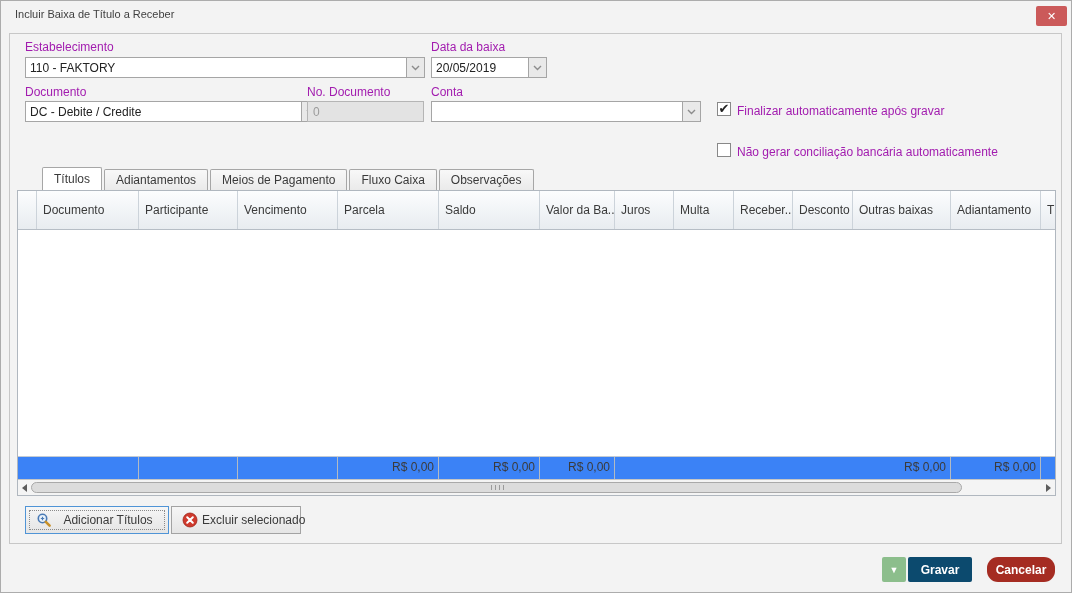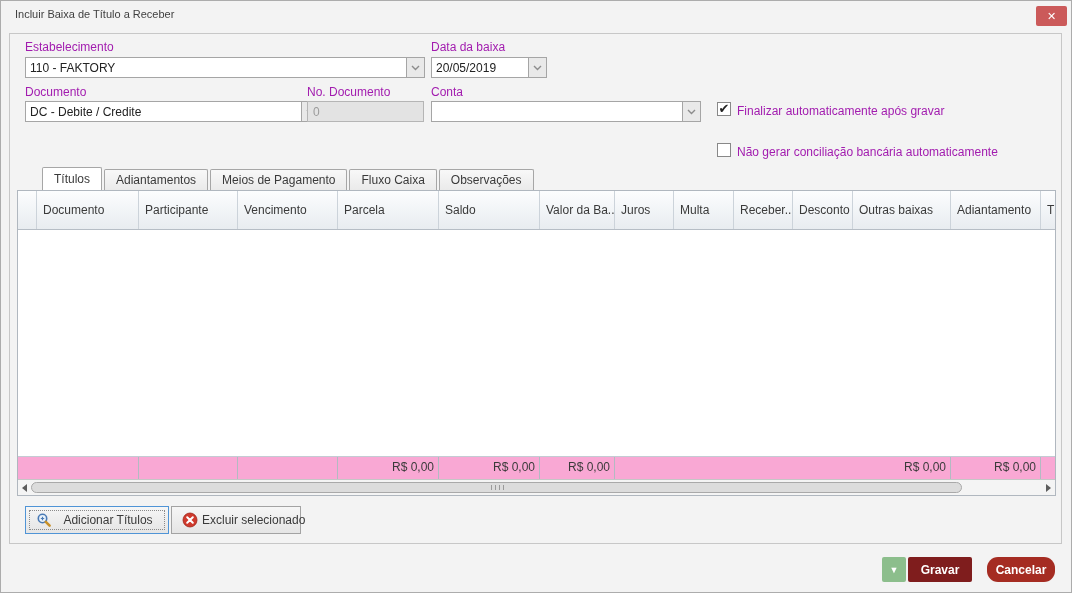--- a/index.html
+++ b/index.html
@@ -45,21 +45,21 @@
 
   .grid { position:absolute; left:16px; top:189px; width:1039px; height:306px;
           border:1px solid #b0b7bf; background:#fff; display:flex; flex-direction:column;
           overflow:hidden; }
   .ghead { height:39px; display:flex; flex:none;
            background:linear-gradient(#fcfdfe,#e8ecf0);
            border-bottom:1px solid #b6bdc5; }
   .hcell { flex:none; border-right:1px solid #ccd3da; padding:0 6px;
            display:flex; align-items:center; white-space:nowrap; overflow:hidden; }
   .gbody { flex:1; background:#fff; }
-  .gfoot { height:23px; flex:none; display:flex; background:#f9a8d4;
+  .gfoot { height:23px; flex:none; display:flex; background:#3b82f6;
            border-top:1px solid #c4cbd3; }
   .fcell { flex:none; padding:0 4px; text-align:right; line-height:21px;
            white-space:nowrap; overflow:hidden; color:#3b3b3b; }
   .fcell.sep { border-right:1px solid #b3bac2; }
   .gscroll { height:16px; flex:none; position:relative; background:#f4f4f4;
              border-top:1px solid #c6c6c6; }
   .sb-arrow { position:absolute; top:4px; width:0; height:0; cursor:pointer;
               border-top:4px solid transparent; border-bottom:4px solid transparent; }
   .sb-left  { left:4px;  border-right:5px solid #5c5c5c; }
   .sb-right { right:4px; border-left:5px solid #5c5c5c; }
@@ -74,21 +74,21 @@
   .tool-btn .icon { margin-left:10px; display:flex; }
   .tool-btn .cap { flex:1; text-align:center; padding:0 8px 0 4px; white-space:nowrap; }
   .tool-btn.focused { border:1px solid #4f94d6; position:absolute; }
   .tool-btn.focused::before { content:""; position:absolute; inset:3px;
               border:1px dotted #8a8a8a; pointer-events:none; }
 
   .bottom-btn { position:absolute; top:556px; height:25px; border-radius:2px;
                 display:flex; align-items:center; justify-content:center;
                 color:#fff; font-weight:bold; cursor:pointer; }
   .btn-drop { left:881px; width:24px; background:#8cbe8c; font-size:9px; }
-  .btn-save { left:907px; width:64px; background:#7f1d1d; }
+  .btn-save { left:907px; width:64px; background:#0c4a6e; }
   .btn-cancel { left:986px; width:68px; background:#a52c22;border-radius:11px; }
 </style>
 </head>
 <body>
 
 <div class="window">
 
   <div class="title">Incluir Baixa de Título a Receber</div>
   <div class="close-btn">✕</div>
 

